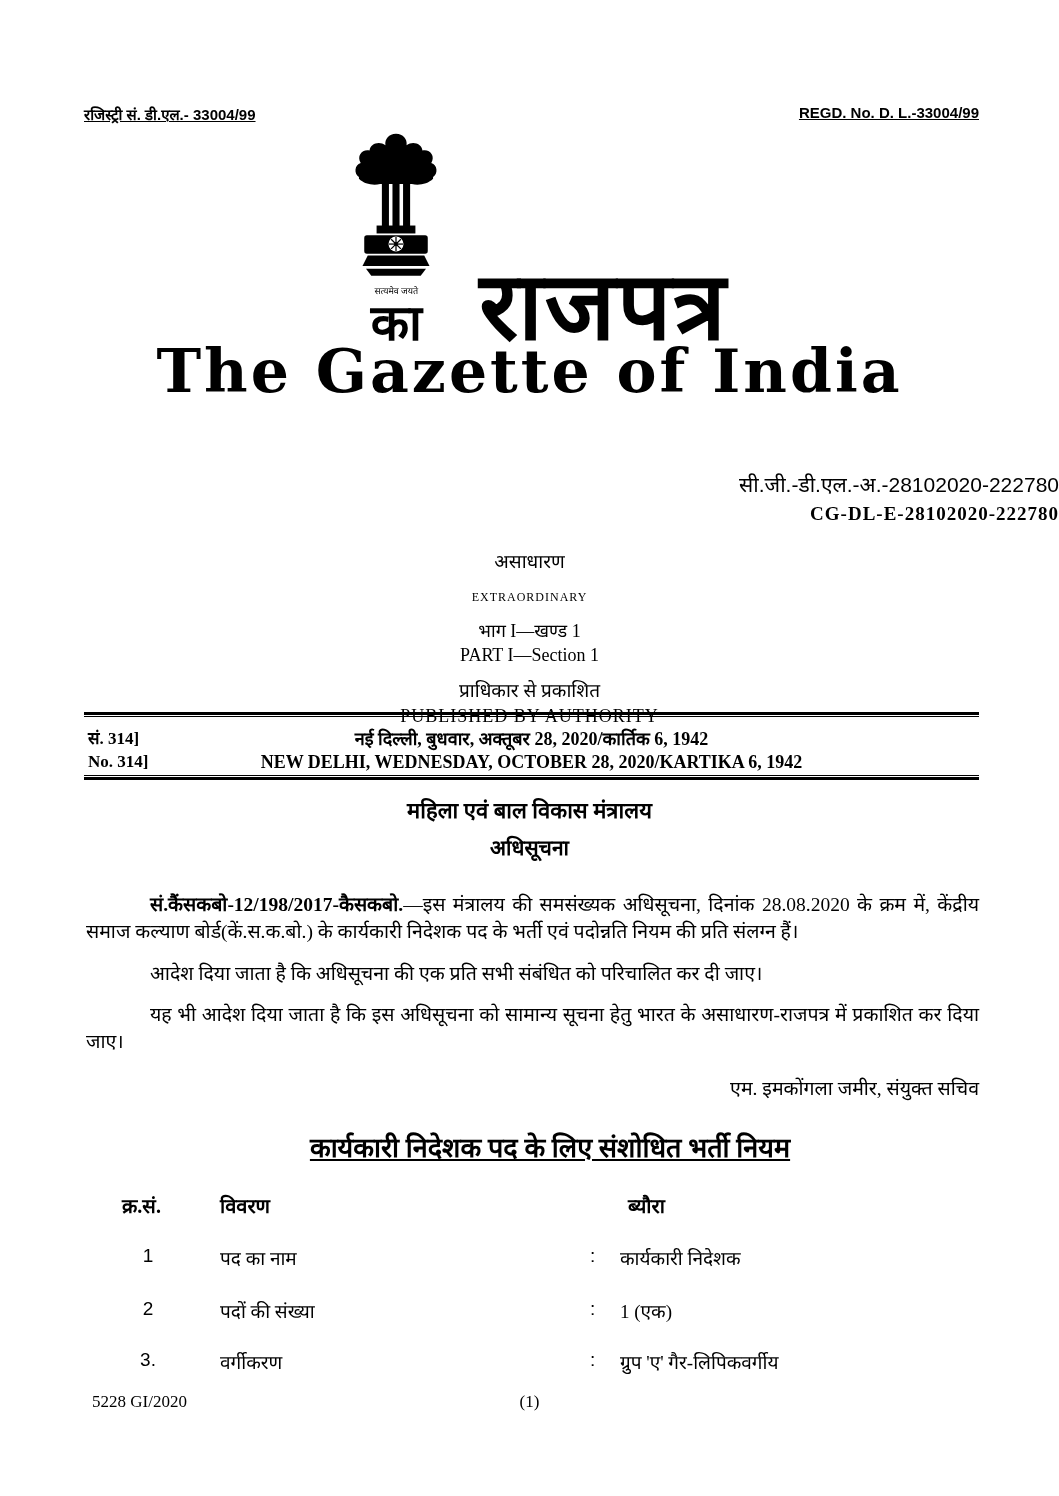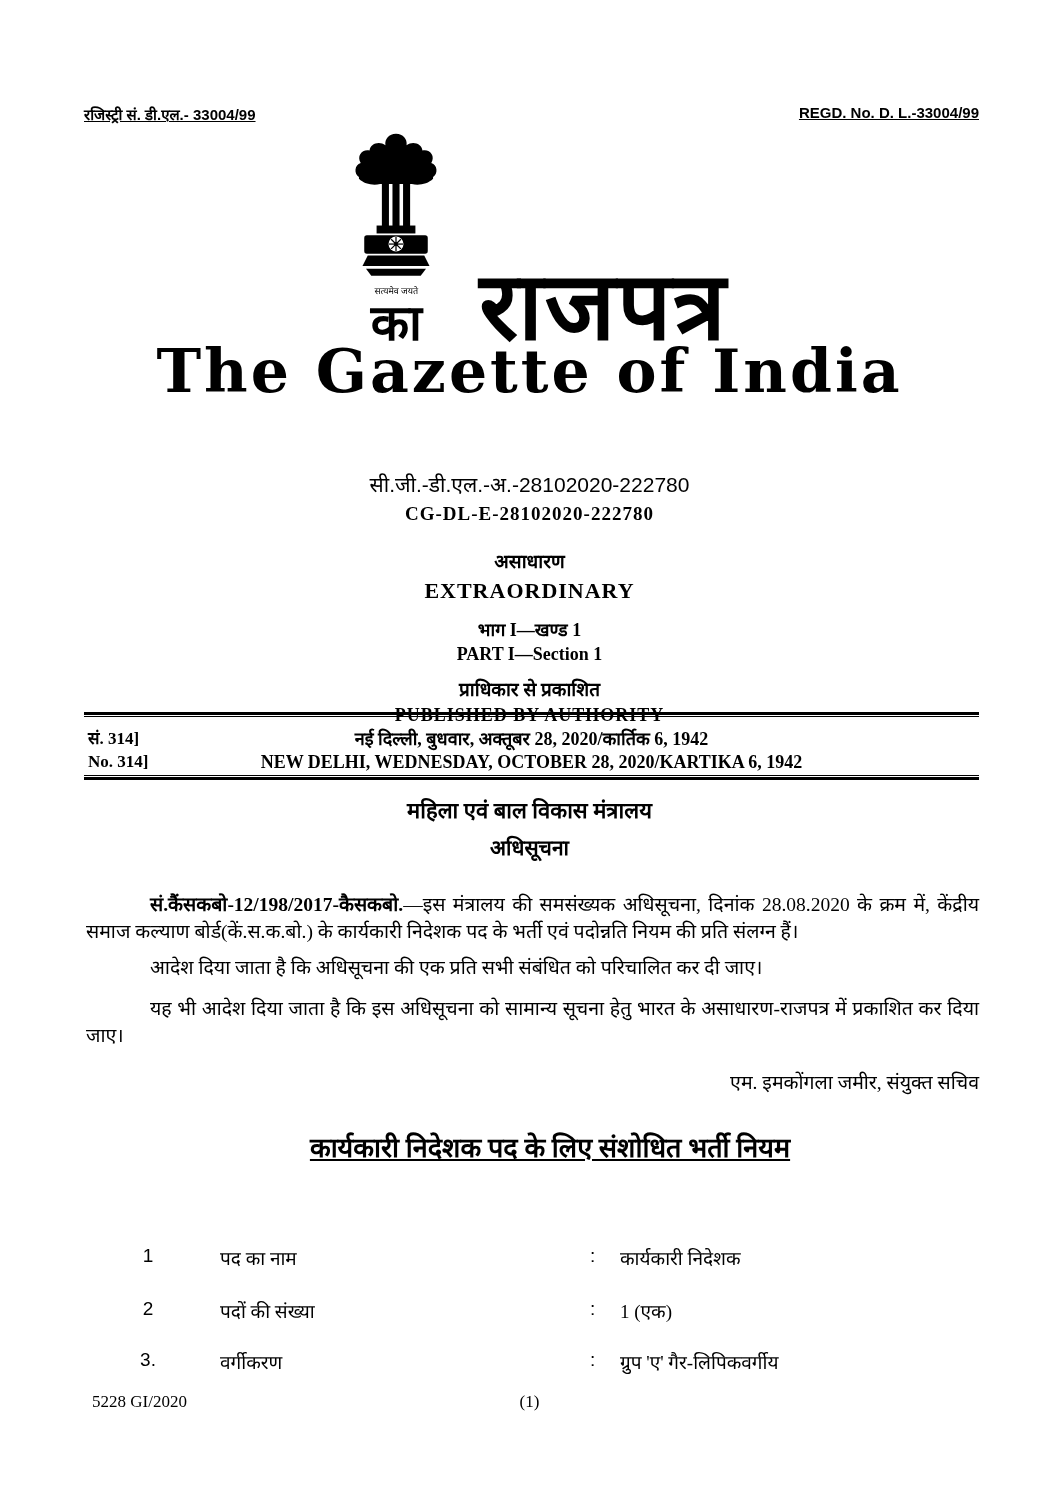--- a/index.html
+++ b/index.html
@@ -36,28 +36,28 @@
   .mast-ka { font-size:50px; font-weight:bold; line-height:1.0; margin-top:2px; }
 
   .gazette-en {
     position:absolute; top:338px; left:0; width:100%;
     text-align:center;
     font-family:"DejaVu Serif", serif;
     font-size:60px; font-weight:bold; letter-spacing:3px;
     line-height:1.1;
   }
 
-  .codes { position:absolute; top:470px; left:0; width:100%; text-align:center; }
+  .codes { position:absolute; top:470px; left:0; width:100%; text-align:right; }
   .code-hi { font-size:21px; font-family:"Liberation Sans", sans-serif; }
   .code-en { font-size:19px; font-weight:bold; margin-top:5px; letter-spacing:1px; }
 
   .meta { position:absolute; top:548px; left:0; width:100%; text-align:center; }
-  .meta div { font-weight:bold; }
+  .meta div { font-weight:normal; }
   .m-exhi { font-size:19px; }
-  .m-exen { font-size:22px; letter-spacing:1px; margin-top:4px; }
+  .m-exen { font-size:12px; letter-spacing:1px; margin-top:16px; }
   .m-parthi { font-size:18px; margin-top:13px; }
   .m-parten { font-size:18px; margin-top:3px; }
   .m-authhi { font-size:19px; margin-top:11px; }
   .m-authen { font-size:18px; letter-spacing:1px; margin-top:3px; }
 
   .rule-top {
     position:absolute; top:712px; left:84px; right:80px; height:5px;
     border-top:3px solid #000; border-bottom:1px solid #000;
   }
   .rule-bottom {
@@ -73,21 +73,21 @@
   .ministry-block { position:absolute; top:794px; left:0; width:100%; text-align:center; }
   .min-name { font-size:22px; font-weight:bold; }
   .min-type { font-size:21px; font-weight:bold; margin-top:9px; }
   .min-date { font-size:20px; margin-top:11px; }
 
   .body-text {
     position:absolute; top:892px; left:86px; right:80px;
     font-size:19.5px; line-height:1.38; text-align:justify;
   }
   .body-text p { text-indent:64px; }
-  .p1 { margin-bottom:9px; }
+  .p1 { margin-bottom:15px; }
   .p2 { margin-bottom:14px; }
   .p-bold { font-weight:bold; }
   .signature { text-align:right; font-size:19.5px; margin-top:20px; text-indent:0; }
 
   .section-heading {
     position:absolute; top:1128px; left:0; width:100%;
     text-align:center; font-size:27px; font-weight:bold;padding-left:41px;
   }
   .section-heading span { text-decoration:underline; }
 
@@ -192,20 +192,25 @@
     <p class="p2">आदेश दिया जाता है कि अधिसूचना की एक प्रति सभी संबंधित को परिचालित कर दी जाए।</p>
     <p class="p3">यह भी आदेश दिया जाता है कि इस अधिसूचना को सामान्य सूचना हेतु भारत के असाधारण-राजपत्र में प्रकाशित कर दिया जाए।</p>
     <div class="signature">एम. इमकोंगला जमीर, संयुक्त सचिव</div>
   </div>
 
   <div class="section-heading">
     <span>कार्यकारी निदेशक पद के लिए संशोधित भर्ती नियम</span>
   </div>
 
   <div class="rtable">
+    <div class="trow hdr th">
+      <span class="c-sno">क्र.सं.</span>
+      <span class="c-desc">विवरण</span>
+      <span class="c-det">ब्यौरा</span>
+    </div>
     <div class="trow r1">
       <span class="c-sno row-num">1</span>
       <span class="c-desc">पद का नाम</span>
       <span class="c-sep">:</span>
       <span class="c-val">कार्यकारी निदेशक</span>
     </div>
     <div class="trow r2">
       <span class="c-sno row-num">2</span>
       <span class="c-desc">पदों की संख्या</span>
       <span class="c-sep">:</span>

